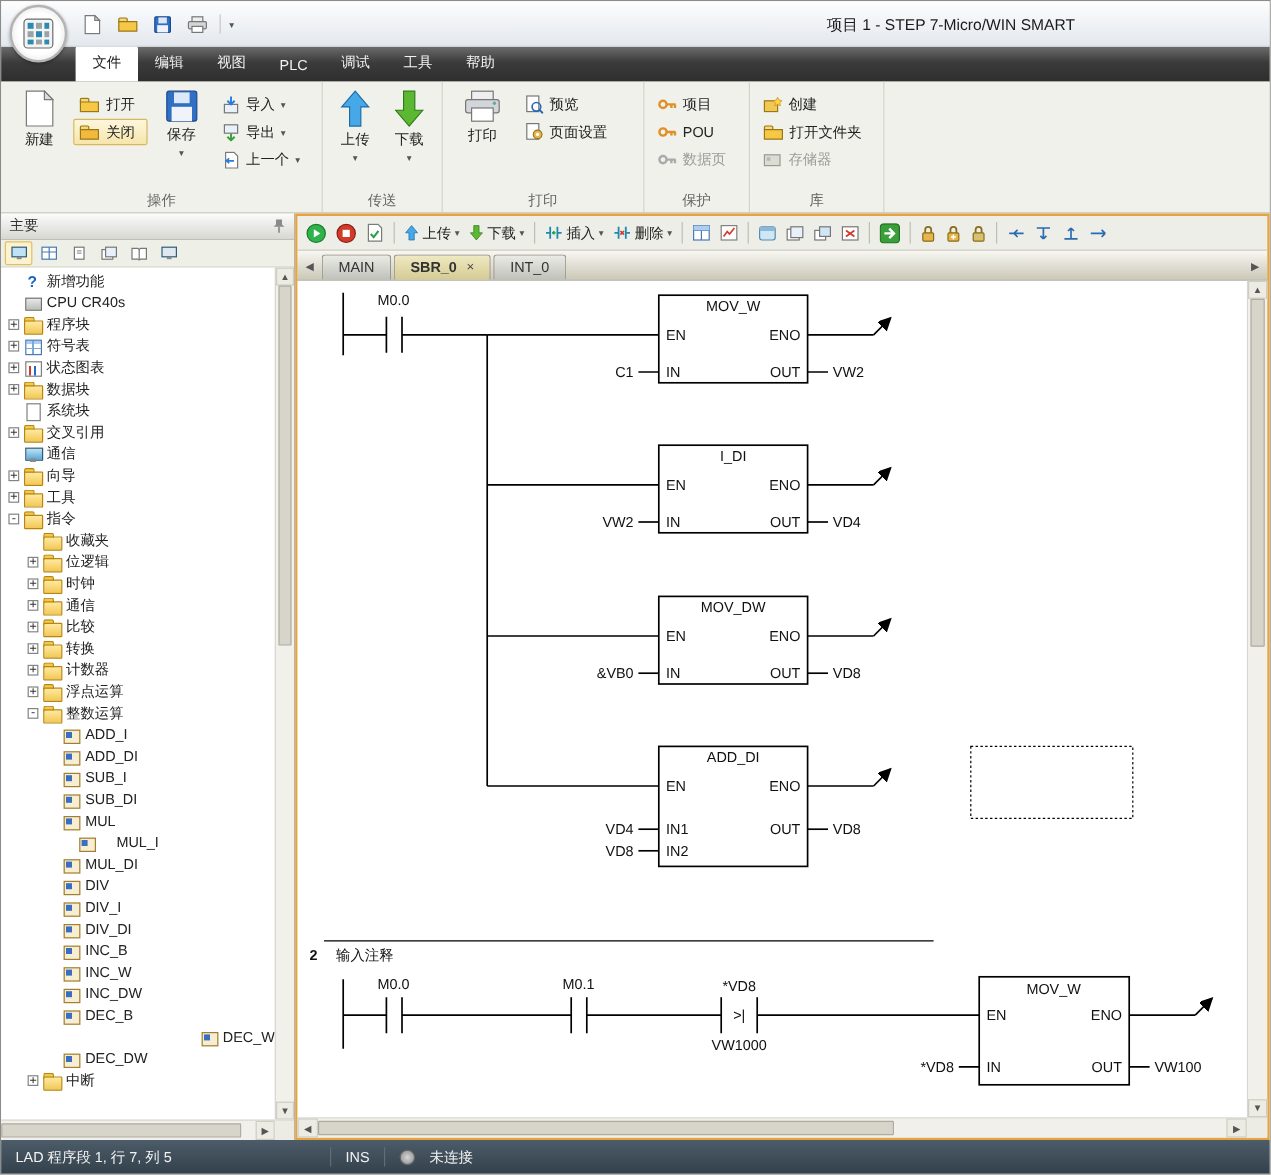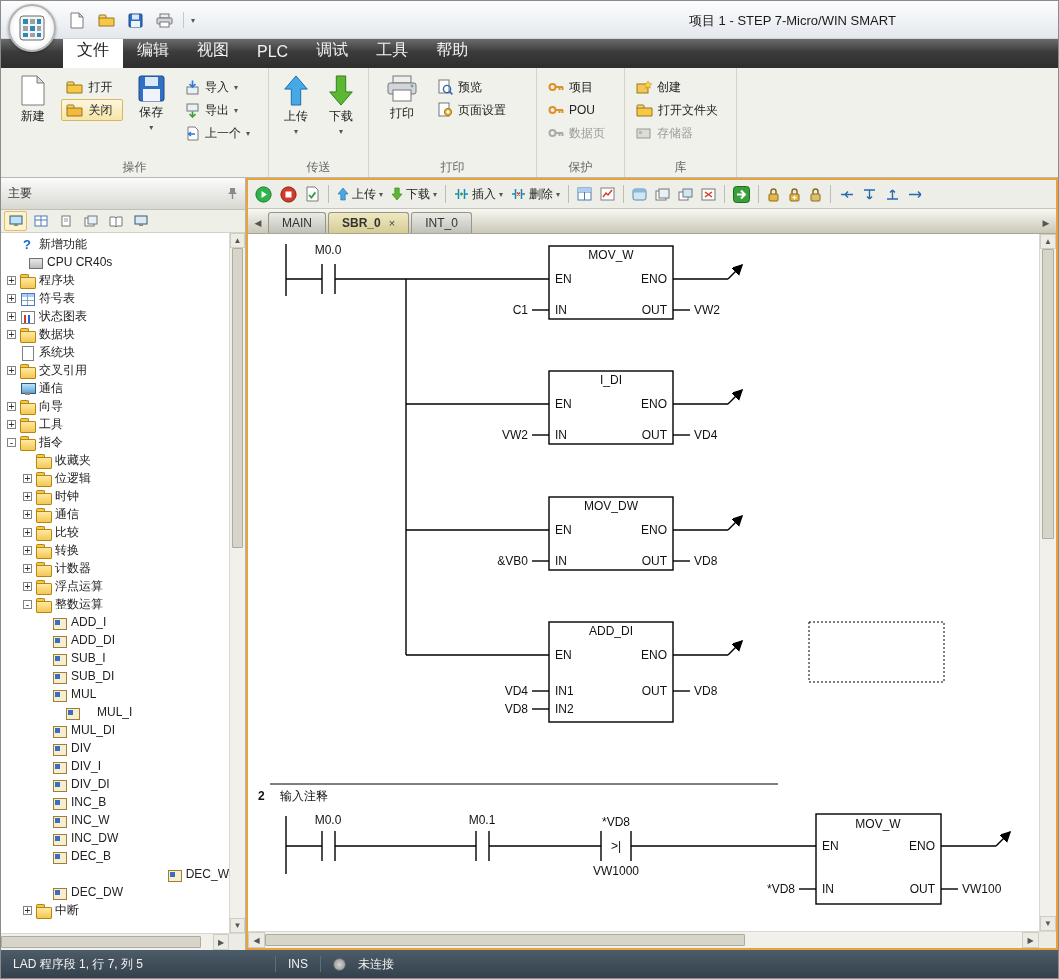--- a/index.html
+++ b/index.html
@@ -17,39 +17,39 @@
           background:radial-gradient(#ffffff 55%,#d9d9d9); border:2px solid #b3b3b3; z-index:20;
           display:flex; align-items:center; justify-content:center; box-shadow:0 1px 3px rgba(0,0,0,.35); }
   .qat { position:absolute; left:64px; top:7px; display:flex; gap:5px; align-items:center; }
   .qbtn { width:24px; height:24px; display:flex; align-items:center; justify-content:center; border-radius:2px; }
   .qsep { width:1px; height:16px; background:#c4c8cd; margin:0 2px; }
   .dda { font-size:8px; color:#555; }
   .title-text { position:absolute; left:688px; top:11px; font-size:13px; color:#1a1a1a; white-space:nowrap; }
 
   
   .menubar { height:29px; flex:none; background:linear-gradient(#6b6b6b,#3b3b3b 45%,#2e2e2e); display:flex; align-items:flex-end; padding-left:62px; }
-  .menu-item { color:#f2f2f2; padding:6px 14px 7px; font-size:16px; }
+  .menu-item { color:#f2f2f2; padding:6px 14px 7px; font-size:12px; }
   .menu-item.active { background:#ffffff; color:#1a1a1a; border-radius:3px 3px 0 0; }
 
   
   .ribbon { height:110px; flex:none; background:#f0f1ea; border-bottom:1px solid #b9b9b1; display:flex; }
   .rgroup { position:relative; border-right:1px solid #d4d4ca; padding:3px 6px 17px 6px; display:flex; gap:3px; flex:none; }
   .rgroup-label { position:absolute; bottom:1px; left:0; right:0; text-align:center; font-size:12px; color:#666; }
   .bigbtn { width:54px; display:flex; flex-direction:column; align-items:center; gap:2px; padding-top:4px; }
   .smallcol { display:flex; flex-direction:column; gap:1px; padding-top:5px; }
   .smallbtn { display:flex; align-items:center; gap:5px; height:22px; padding:0 4px; font-size:12px; white-space:nowrap; border:1px solid transparent; }
   .smallbtn.hl { border:1px solid #d9b85c; background:linear-gradient(#fdf6dd,#f6e6ab); border-radius:2px; }
   .smallbtn.disabled { color:#9b9b9b; }
 
   
   .content { flex:1; display:flex; min-height:0; }
 
   
   .sidebar { width:245px; flex:none; display:flex; flex-direction:column; background:#f0f0ea; border-right:1px solid #b5b5ad; }
-  .sb-header { height:32px; flex:none; background:linear-gradient(#fbfbfb,#d8d8d2); border-bottom:1px solid #c0c0b8; display:flex; align-items:center; padding:0 7px; }
+  .sb-header { height:22px; flex:none; background:linear-gradient(#fbfbfb,#d8d8d2); border-bottom:1px solid #c0c0b8; display:flex; align-items:center; padding:0 7px; }
   .sb-header .ttl { flex:1; color:#333; }
   .sb-tools { height:23px; flex:none; background:#eef0e8; border-bottom:1px solid #d2d2c8; display:flex; gap:2px; padding:1px 3px; align-items:center; }
   .sb-tool { width:23px; height:20px; display:flex; align-items:center; justify-content:center; border:1px solid transparent; border-radius:2px; }
   .sb-tool.active { border:1px solid #dfbf60; background:#fdf2cf; }
   .sb-body { flex:1; display:flex; min-height:0; }
   .tree { flex:1; background:#fff; overflow:hidden; padding-top:2px; }
   .tree-row { height:18px; display:flex; align-items:center; white-space:nowrap; }
   .exp { width:9px; height:9px; flex:none; border:1px solid #848484; background:#fff; font-size:10px; line-height:7px; text-align:center; margin-right:4px; color:#333; font-family:"DejaVu Sans Mono",monospace; }
   .exp.none { border:none; background:transparent; }
   .ti { width:15px; height:15px; margin-right:4px; flex:none; position:relative; }
@@ -384,21 +384,21 @@
             </svg>
           </span>
       </div>
       <div class="sb-body">
         <div class="tree">
             <div class="tree-row" style="padding-left: 6px;">
               <span class="exp none"></span>
               <span class="ti ti-help"></span>
               <span>新增功能</span>
             </div>
-            <div class="tree-row" style="padding-left: 6px; margin-left: 8px;">
+            <div class="tree-row" style="padding-left: 6px;">
               <span class="exp none"></span>
               <span class="ti ti-cpu"></span>
               <span>CPU CR40s</span>
             </div>
             <div class="tree-row" style="padding-left: 6px;">
               <span class="exp">+</span>
               <span class="ti ti-folder"></span>
               <span>程序块</span>
             </div>
             <div class="tree-row" style="padding-left: 6px;">

